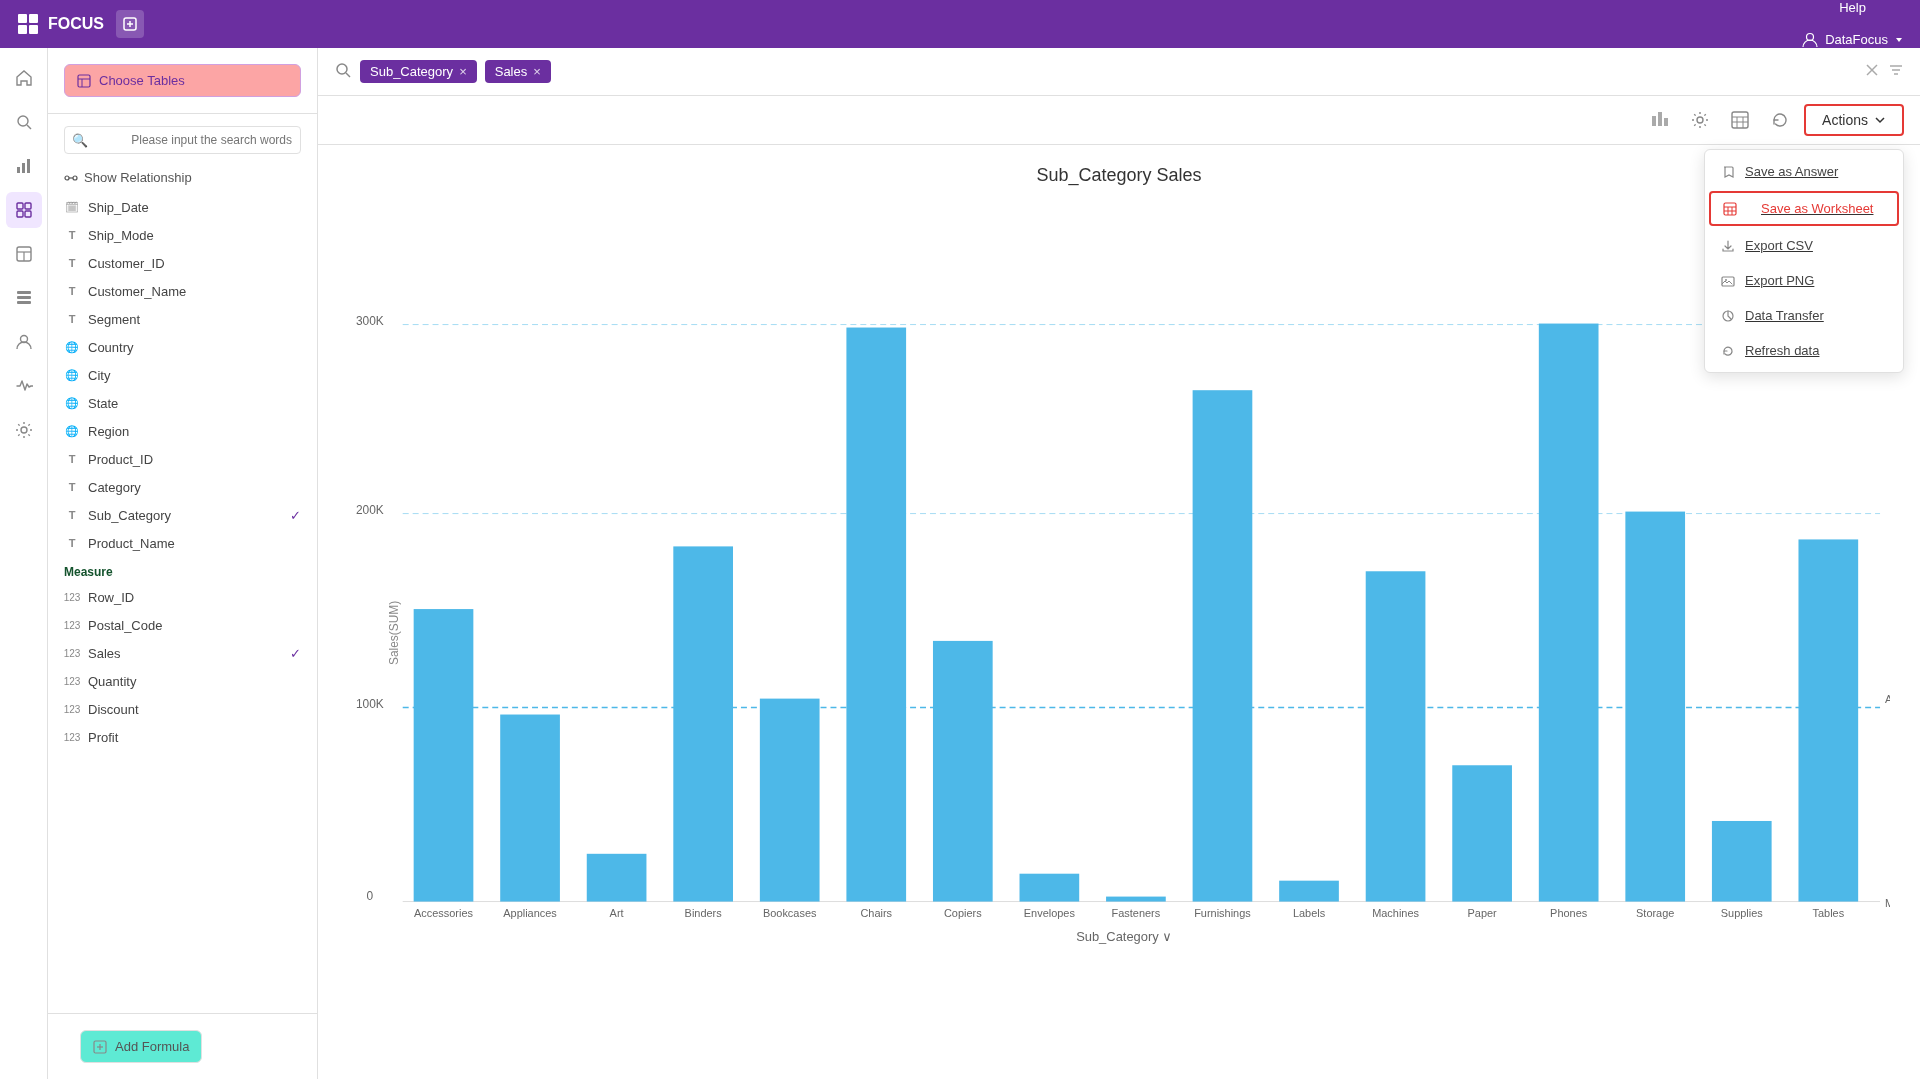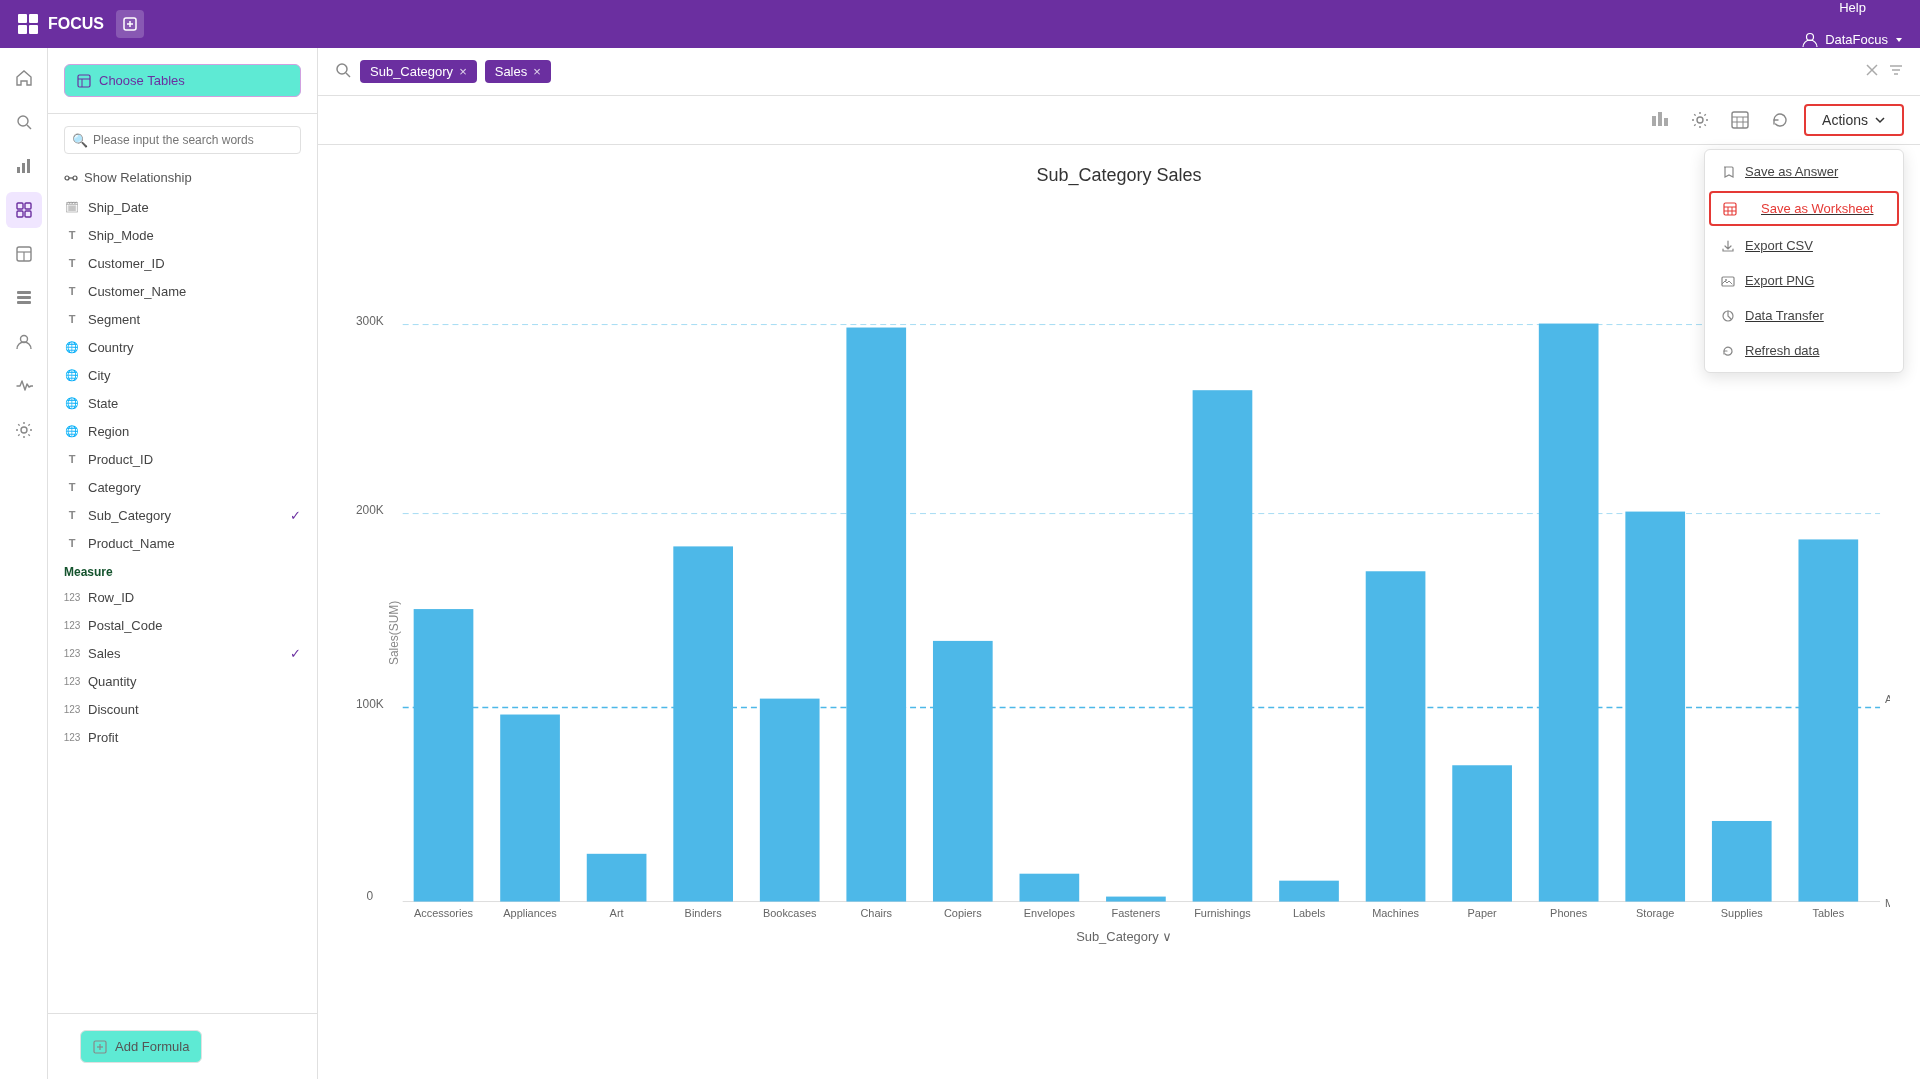--- a/index.html
+++ b/index.html
@@ -13,23 +13,23 @@
     .topbar-right { margin-left: auto; display: flex; align-items: center; gap: 16px; color: white; font-size: 13px; flex-direction: column; }
 
     
     .left-icons { width: 48px; background: white; height: calc(1079px - 48px); display: flex; flex-direction: column; align-items: center; padding-top: 12px; gap: 8px; border-right: 1px solid #e0e0e0; }
     .left-icon { width: 36px; height: 36px; display: flex; align-items: center; justify-content: center; border-radius: 6px; cursor: pointer; color: #888; }
     .left-icon.active { background: #f0e6ff; color: #6b2fa0; }
 
     
     .sidebar { width: 270px; background: white; height: calc(1079px - 48px); border-right: 1px solid #e0e0e0; display: flex; flex-direction: column; overflow: hidden; }
     .sidebar-header { padding: 16px; border-bottom: 1px solid #e0e0e0; }
-    .choose-tables-btn { width: 100%; border: 1px solid #d0a0e0; border-radius: 6px; padding: 8px 12px; background: #5eead4; color: #6b2fa0; cursor: pointer; display: flex; align-items: center; gap: 8px; font-size: 13px; }
+    .choose-tables-btn { width: 100%; border: 1px solid #d0a0e0; border-radius: 6px; padding: 8px 12px; background: #fca5a5; color: #6b2fa0; cursor: pointer; display: flex; align-items: center; gap: 8px; font-size: 13px; }
     .sidebar-search { margin: 12px 16px 8px; position: relative; }
-    .sidebar-search input { width: 100%; border: 1px solid #e0e0e0; border-radius: 4px; padding: 6px 8px 6px 28px; font-size: 12px; color: #999; }
+    .sidebar-search input { width: 100%; border: 1px solid #e0e0e0; border-radius: 4px; padding: 6px 8px 6px 28px; font-size: 12px; color: #999; text-align: right; }
     .sidebar-search-icon { position: absolute; left: 8px; top: 50%; transform: translateY(-50%); color: #aaa; font-size: 13px; }
     .show-relationship { padding: 8px 16px; color: #555; font-size: 13px; display: flex; align-items: center; gap: 6px; cursor: pointer; }
     .sidebar-list { overflow-y: auto; flex: 1; padding-bottom: 8px; }
     .sidebar-item { padding: 6px 16px; display: flex; align-items: center; gap: 8px; cursor: pointer; color: #444; font-size: 13px; }
     .sidebar-item .item-icon { width: 16px; height: 16px; display: flex; align-items: center; justify-content: center; font-size: 11px; color: #888; flex-shrink: 0; }
     .sidebar-item .check { margin-left: auto; color: #6b2fa0; }
     .measure-label { padding: 8px 16px 4px; color: #14532d; font-size: 12px; font-weight: 700; }
     .add-formula-btn { margin: 8px 16px; border: 1px solid #e0e0e0; border-radius: 6px; padding: 8px 12px; background: #5eead4; color: #555; cursor: pointer; display: flex; align-items: center; gap: 8px; font-size: 13px; }
 
     

